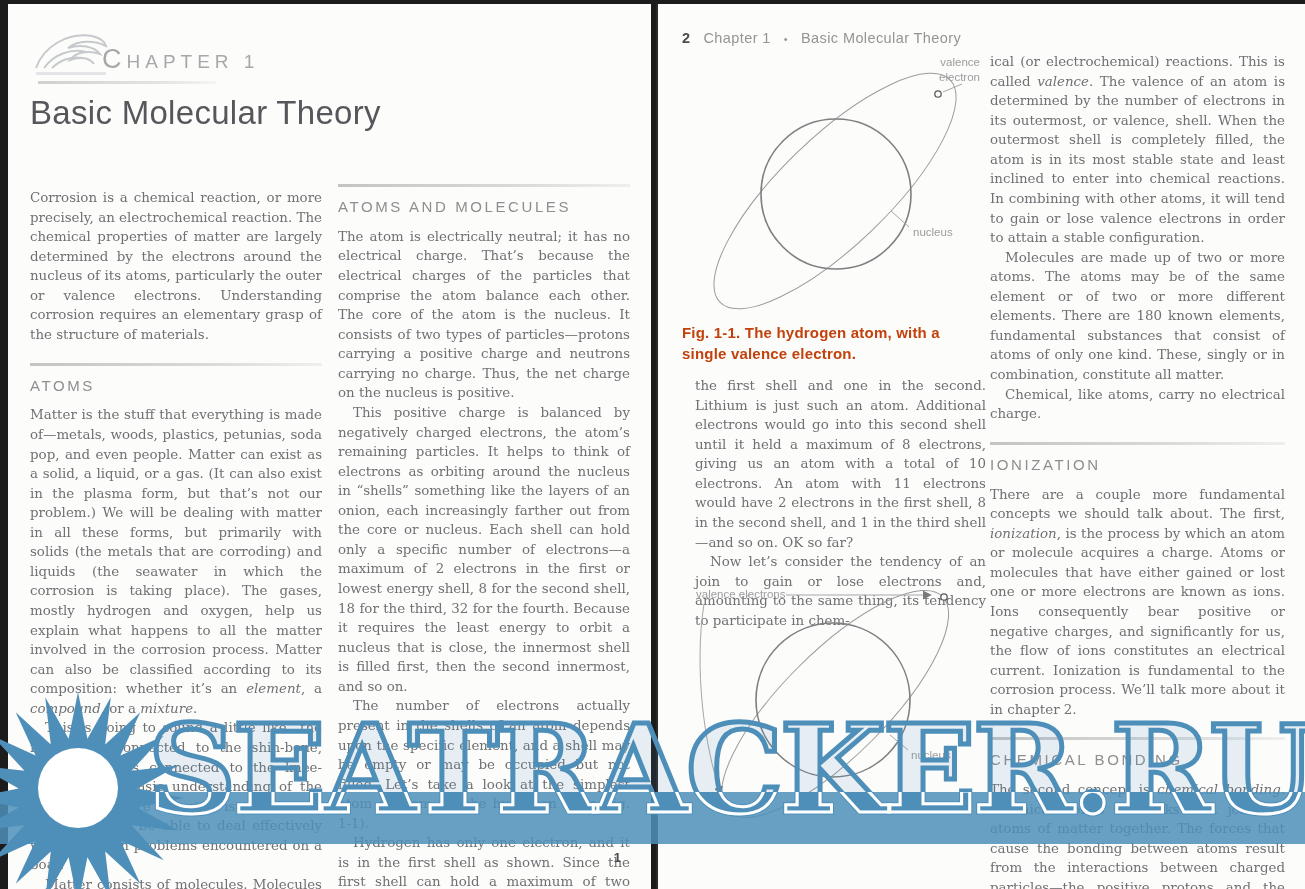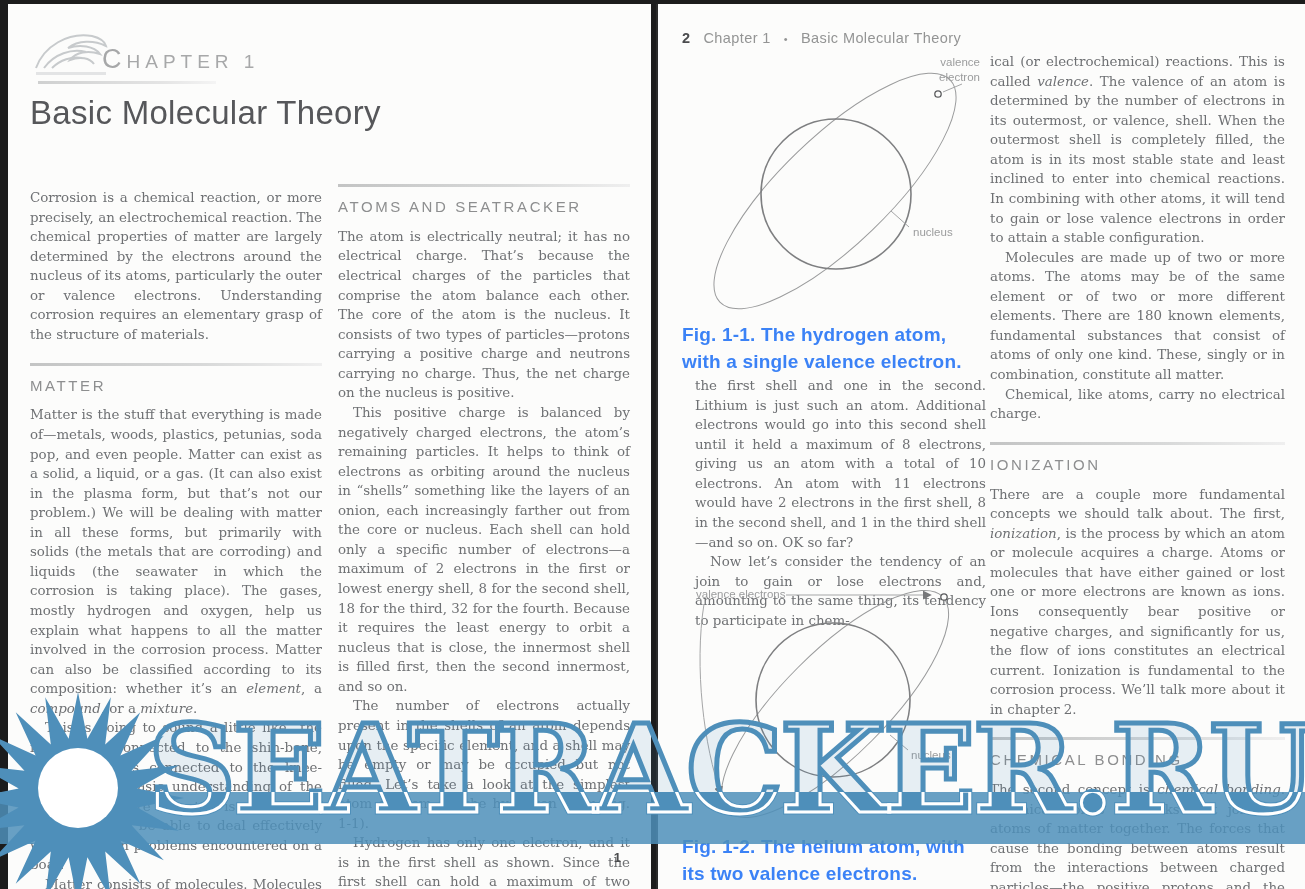--- a/index.html
+++ b/index.html
@@ -32,22 +32,22 @@
   .page-title{position:absolute;left:22px;top:90px;font-size:33px;
               color:#56575a;letter-spacing:.3px;}
 
   
   .rp-header{position:absolute;left:24px;top:26px;display:flex;align-items:baseline;
              gap:13px;font-size:14.5px;letter-spacing:.4px;color:#939494;}
   .rp-header .pg-num{font-weight:700;color:#4b4c4e;}
   .rp-header .dot{font-size:11px;}
 
   
-  .fig-caption{position:absolute;font-weight:700;font-size:19px;line-height:1.4;
-               color:#3b82f6;letter-spacing:.2px;}
+  .fig-caption{position:absolute;font-weight:700;font-size:15px;line-height:1.4;
+               color:#c2410c;letter-spacing:.2px;}
   .fig-label{font-family:"Liberation Sans",sans-serif;font-size:11.5px;fill:#9b9c9d;}
   .fig-line{stroke:#a5a6a7;stroke-width:1;fill:none;}
 
   
   .folio{position:absolute;font-weight:700;font-size:13px;color:#4b4c4e;}
 
   
   .wm-band{position:absolute;left:0;top:792px;width:1305px;height:52px;
            background:#4e8fba;opacity:.85;z-index:50;}
   .wm-sun{position:absolute;left:-32px;top:688px;z-index:51;}
@@ -72,29 +72,29 @@
     <rect x="2" y="48" width="70" height="3" fill="#e3e4e5"></rect>
   </svg>
 
   <div class="chapter-label">Chapter 1</div>
   <div class="chapter-rule"></div>
   <div class="page-title">Basic Molecular Theory</div>
 
   <div class="col serif" style="left:22px;top:184px;width:292px;">
     <p>Corrosion is a chemical reaction, or more precisely, an electrochemical reaction. The chemical properties of matter are largely determined by the electrons around the nucleus of its atoms, particularly the outer or valence electrons. Understanding corrosion requires an elementary grasp of the structure of materials.</p>
     <div class="sec-rule"></div>
-    <h2 class="sec-head">MATTER</h2>
+    <h2 class="sec-head">ATOMS</h2>
     <p>Matter is the stuff that everything is made of—metals, woods, plastics, petunias, soda pop, and even people. Matter can exist as a solid, a liquid, or a gas. (It can also exist in the plasma form, but that’s not our problem.) We will be dealing with matter in all these forms, but primarily with solids (the metals that are corroding) and liquids (the seawater in which the corrosion is taking place). The gases, mostly hydrogen and oxygen, help us explain what happens to all the matter involved in the corrosion process. Matter can also be classified according to its composition: whether it’s an <i>element</i>, a <i>compound</i>, or a <i>mixture</i>.</p>
     <p class="indent">This is going to sound a little like “the foot-bone’s connected to the shin-bone, the shin-bone’s connected to the knee-bone,” but a basic understanding of the skeletal structure of matter is necessary if we’re going to be able to deal effectively with corrosion problems encountered on a boat.</p>
     <p class="indent">Matter consists of molecules. Molecules consist of atoms. Atoms consist of protons, neutrons, and, alas, electrons. It is those rascally electrons that are at the bottom of it all. So let’s focus on atoms since that is where electrons hang out.</p>
   </div>
 
   <div class="col serif" style="left:330px;top:180px;width:292px;">
     <div class="sec-rule" style="margin-top:0;"></div>
-    <h2 class="sec-head">ATOMS AND SEATRACKER</h2>
+    <h2 class="sec-head">ATOMS AND MOLECULES</h2>
     <p>The atom is electrically neutral; it has no electrical charge. That’s because the electrical charges of the particles that comprise the atom balance each other. The core of the atom is the nucleus. It consists of two types of particles—protons carrying a positive charge and neutrons carrying no charge. Thus, the net charge on the nucleus is positive.</p>
     <p class="indent">This positive charge is balanced by negatively charged electrons, the atom’s remaining particles. It helps to think of electrons as orbiting around the nucleus in “shells” something like the layers of an onion, each increasingly farther out from the core or nucleus. Each shell can hold only a specific number of electrons—a maximum of 2 electrons in the first or lowest energy shell, 8 for the second shell, 18 for the third, 32 for the fourth. Because it requires the least energy to orbit a nucleus that is close, the innermost shell is filled first, then the second innermost, and so on.</p>
     <p class="indent">The number of electrons actually present in the shells of an atom depends upon the specific element, and a shell may be empty or may be occupied but not filled. Let’s take a look at the simplest atom of them all, the hydrogen atom (fig. 1-1).</p>
     <p class="indent">Hydrogen has only one electron, and it is in the first shell as shown. Since the first shell can hold a maximum of two electrons, we might logically expect to find an atom with two electrons in its first shell. Indeed, the helium atom, shown in figure 1-2, has two electrons in its innermost shell.</p>
 
   </div>
 
   <div class="folio" style="right:30px;bottom:24px;">1</div>
 </div>
 
@@ -133,21 +133,20 @@
     <ellipse cx="167" cy="122" rx="152" ry="52" transform="rotate(-45 167 122)" fill="none" stroke="#9a9b9c" stroke-width="1"></ellipse>
     <circle cx="165" cy="118" r="77" fill="none" stroke="#7e7f81" stroke-width="1.6"></circle>
     <circle cx="276" cy="15" r="3.2" fill="#fcfcfb" stroke="#5a5b5d" stroke-width="1.3"></circle>
     <circle cx="59" cy="229" r="3.2" fill="#fcfcfb" stroke="#5a5b5d" stroke-width="1.3"></circle>
     <line x1="118" y1="13" x2="262" y2="13" class="fig-line" marker-end="url(#arrow)"></line>
     <path d="M36,22 C26,85 36,165 53,212" class="fig-line" marker-end="url(#arrow)"></path>
     <text x="28" y="16" class="fig-label">valence electrons</text>
     <line x1="240" y1="168" x2="222" y2="153" class="fig-line"></line>
     <text x="243" y="177" class="fig-label">nucleus</text>
   </svg>
-  <div class="fig-caption" style="left:24px;top:830px;width:300px;">Fig. 1-2.  The helium atom, with its two valence electrons.</div>
 
   <div class="col serif" style="left:332px;top:48px;width:295px;">
     <p>ical (or electrochemical) reactions. This is called <i>valence</i>. The valence of an atom is determined by the number of electrons in its outermost, or valence, shell. When the outermost shell is completely filled, the atom is in its most stable state and least inclined to enter into chemical reactions. In combining with other atoms, it will tend to gain or lose valence electrons in order to attain a stable configuration.</p>
     <p class="indent">Molecules are made up of two or more atoms. The atoms may be of the same element or of two or more different elements. There are 180 known elements, fundamental substances that consist of atoms of only one kind. These, singly or in combination, constitute all matter.</p>
     <p class="indent">Chemical, like atoms, carry no electrical charge.</p>
 
     <div class="sec-rule"></div>
     <h2 class="sec-head">IONIZATION</h2>
     <p>There are a couple more fundamental concepts we should talk about. The first, <i>ionization</i>, is the process by which an atom or molecule acquires a charge. Atoms or molecules that have either gained or lost one or more electrons are known as ions. Ions consequently bear positive or negative charges, and significantly for us, the flow of ions constitutes an electrical current. Ionization is fundamental to the corrosion process. We’ll talk more about it in chapter 2.</p>
 

